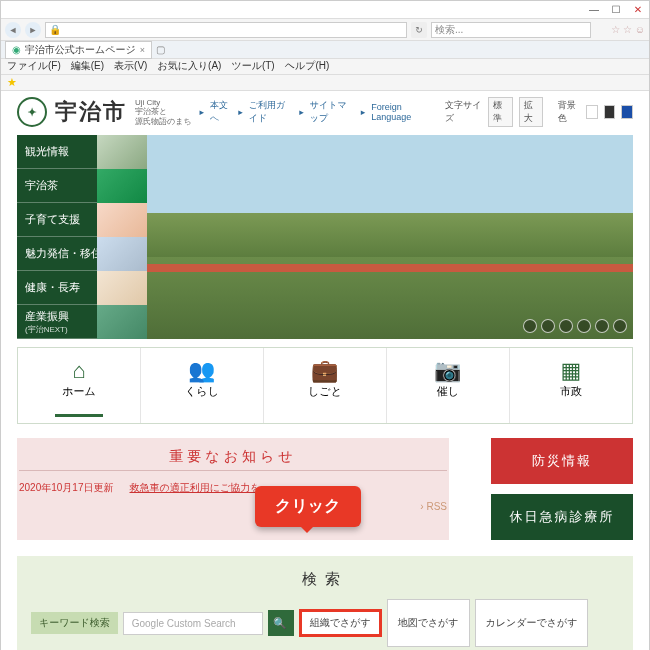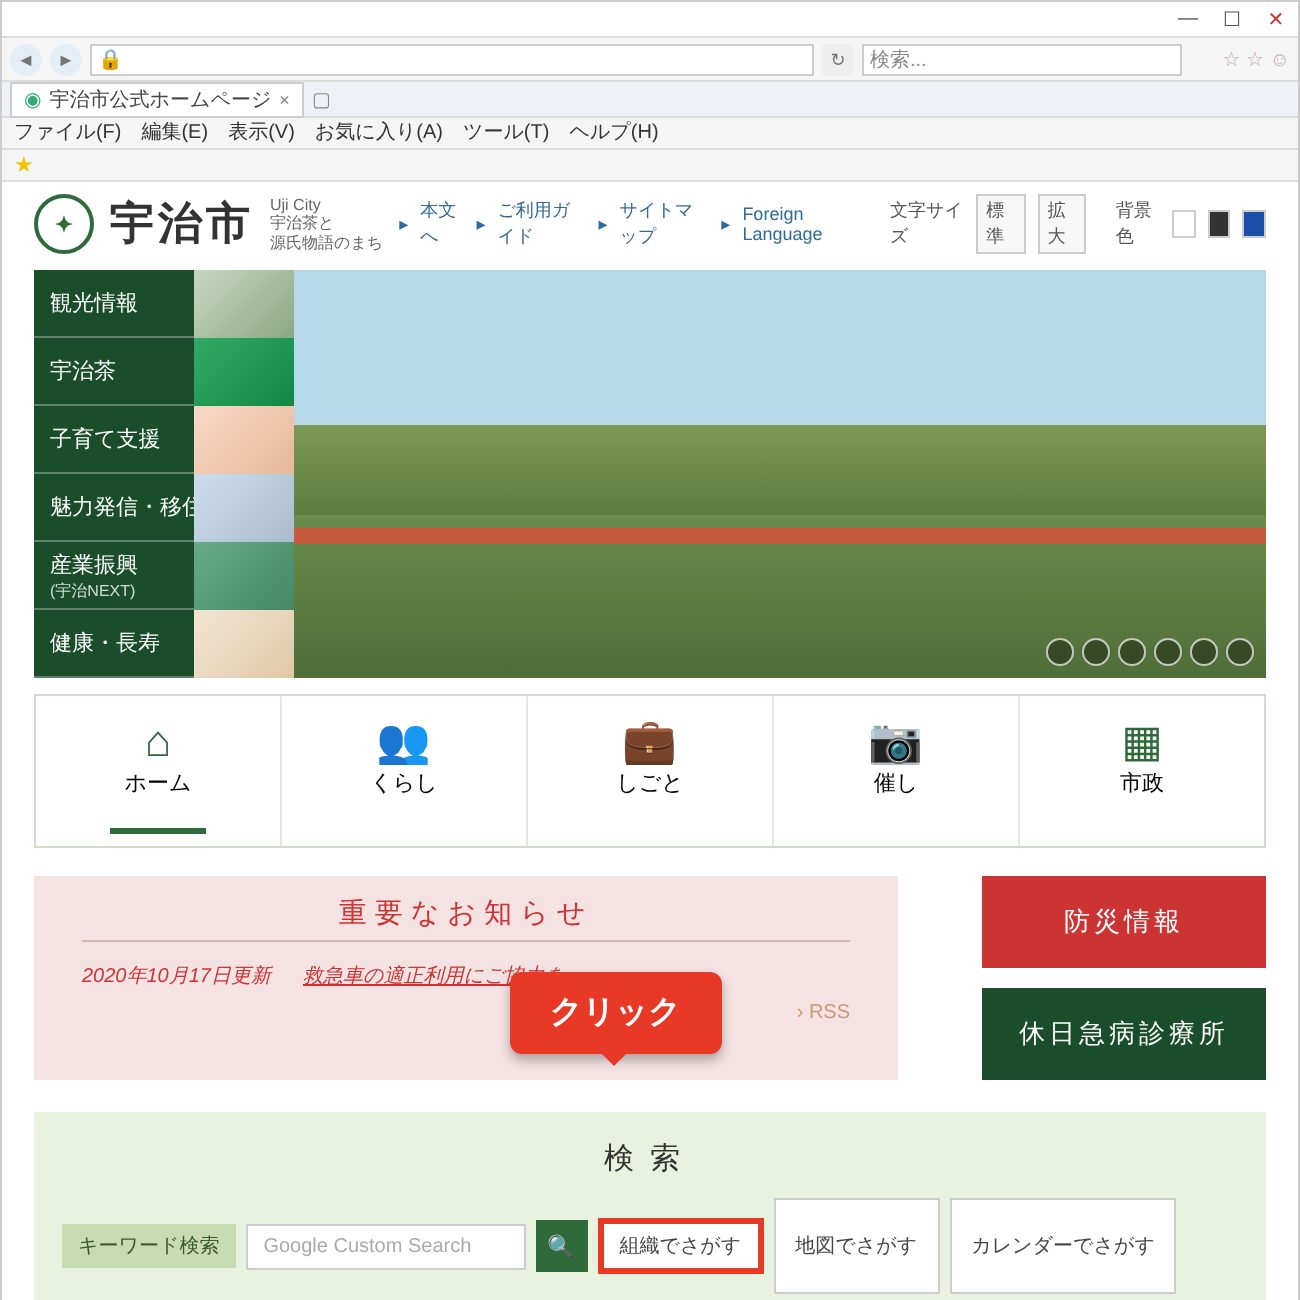--- a/index.html
+++ b/index.html
@@ -36,23 +36,23 @@
   .heroimg { flex:1; height:204px; overflow:hidden; background:linear-gradient(180deg,#b7d8e8 0%,#b7d8e8 38%,#7c9a55 38%,#5c7d3e 60%,#6b8c4a 60%,#4f6e38 100%); position:relative; }
   .heroimg .bridge { position:absolute;left:0;right:0;top:63%;height:8px;background:#c85a40; }
   .heroctrl { position:absolute; right:6px; bottom:6px; display:flex; gap:4px; }
   .hc { width:14px;height:14px;border-radius:50%;background:rgba(0,0,0,.35);border:1px solid rgba(255,255,255,.7); }
   .mainnav { display:flex; margin-top:8px; border:1px solid #cfdccc; }
   .mainnav > div { flex:1; text-align:center; padding:10px 0 24px; position:relative; font-size:11px; }
   .mainnav > div:not(:last-child){ border-right:1px solid #e5e5e5; }
   .mainnav .icon{ font-size:22px; color:#2f6a3b; display:block; margin-bottom:2px; height:24px; }
   .mainnav .active::after{ content:"";position:absolute;left:30%;right:30%;bottom:6px;height:3px;background:#2f6a3b; }
   .notice { margin-top:14px; display:flex; gap:14px; }
-  .noticeL { flex:1; background:#f5e3e3; padding:10px 24px; }
+  .noticeL { flex:1; background:#f5e3e3; padding:10px 2px; }
   .noticeL h3{ text-align:center; color:#c33; font-size:14px; font-weight:normal; letter-spacing:4px; padding-bottom:4px; border-bottom:1px solid #d9b8b8; }
-  .noticeL .row{ margin-top:10px; font-size:10px; color:#c33; display:flex; gap:16px;font-style:italic; }
+  .noticeL .row{ margin-top:10px; font-size:10px; color:#c33; display:flex; gap:16px; }
   .noticeL .row a{ color:#c33; text-decoration:underline; }
   .noticeR { width:170px; display:flex; flex-direction:column; gap:10px; }
   .bigbtn { background:#c33; color:#fff; text-align:center; padding:14px 0; font-size:13px; letter-spacing:2px;margin-left:28px; }
   .bigbtn.b2 { background:#1a4e2a; }
   .rss { text-align:right; font-size:10px; color:#c97; margin-top:6px; }
   .rss .ar{ color:#c97; }
   .callout { position:absolute; background:#e83826; color:#fff; font-size:16px; font-weight:bold; padding:10px 20px; border-radius:6px; box-shadow:0 3px 6px rgba(0,0,0,.3); }
   .callout::after{ content:""; position:absolute; left:42%; bottom:-14px; border:8px solid transparent; border-top-color:#e83826; }
   .searchsec { margin-top:16px; background:#e9f1df; padding:14px; position:relative; }
   .searchsec h3{ text-align:center; font-size:15px; letter-spacing:8px; font-weight:normal; color:#333; margin-bottom:10px; }
@@ -146,26 +146,26 @@
           </div>
         <div class="navitem">
             <span>子育て支援</span>
             <span class="navthumb" style="background:linear-gradient(135deg,#f7d9c8,#e8b898)"></span>
           </div>
         <div class="navitem">
             <span>魅力発信・移住定住</span>
             <span class="navthumb" style="background:linear-gradient(135deg,#cde,#abc)"></span>
           </div>
         <div class="navitem">
+            <span>健康・長寿</span>
+            <span class="navthumb" style="background:linear-gradient(135deg,#f3e5d3,#e0c8a8)"></span>
+          </div>
+        <div class="navitem">
             <span><span>産業振興</span><span class="small">(宇治NEXT)</span></span>
             <span class="navthumb" style="background:linear-gradient(135deg,#6a8,#486)"></span>
-          </div>
-        <div class="navitem">
-            <span>健康・長寿</span>
-            <span class="navthumb" style="background:linear-gradient(135deg,#f3e5d3,#e0c8a8)"></span>
           </div>
       </div>
       <div class="heroimg">
         <div class="bridge"></div>
         <div class="heroctrl">
           <span class="hc"></span>
           <span class="hc"></span>
           <span class="hc"></span>
           <span class="hc"></span>
           <span class="hc"></span>

